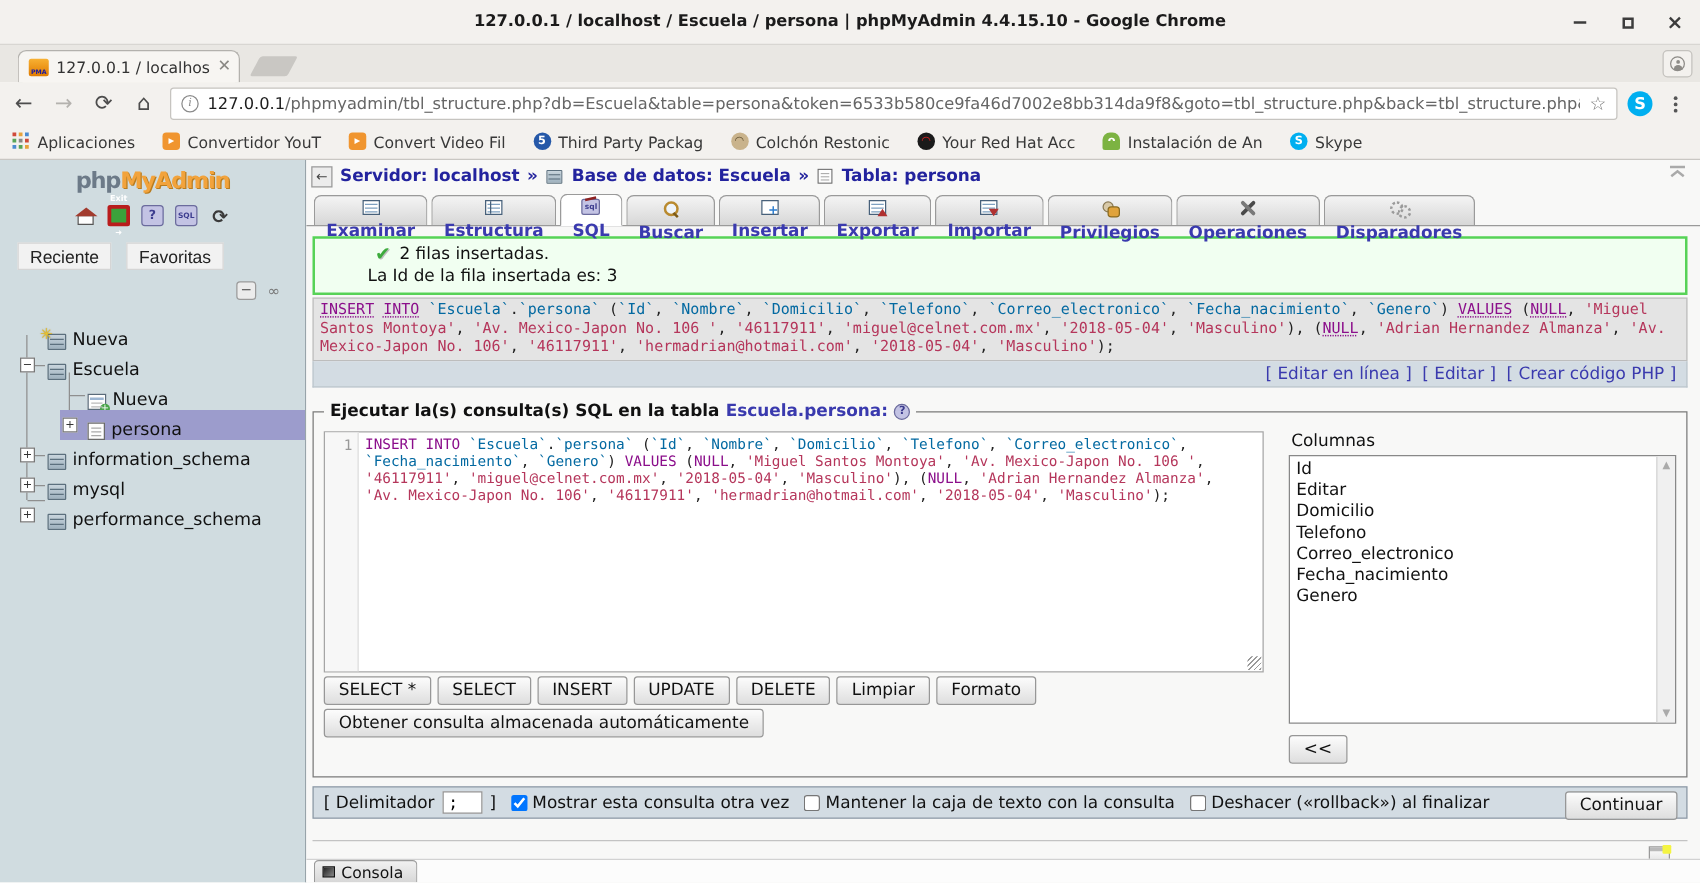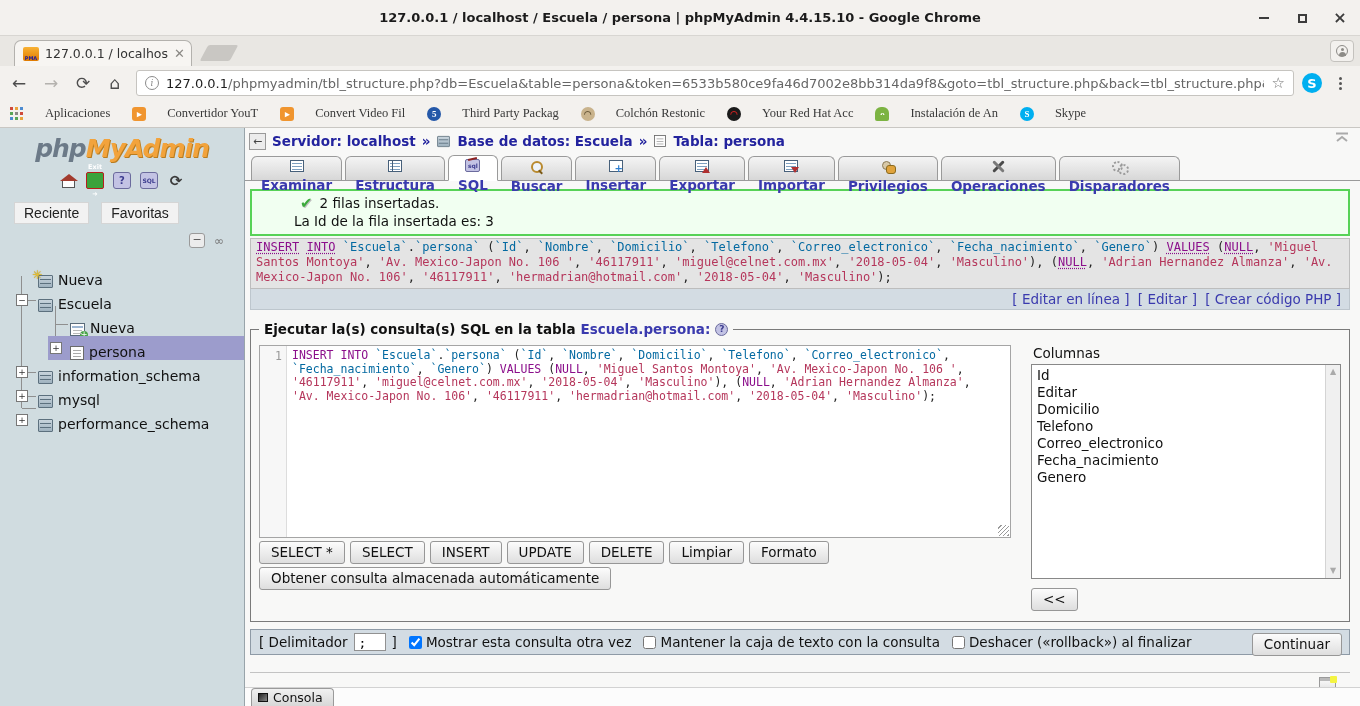--- a/index.html
+++ b/index.html
@@ -32,39 +32,39 @@
   .urlbar { flex:1; height:26px; margin:0 8px 0 8px; background:#fff; border:1px solid #c6c4c0; border-radius:3px; display:flex; align-items:center; padding:0 8px; overflow:hidden; }
   .info-ic { width:14px; height:14px; border:1px solid #8b8b8b; border-radius:50%; color:#8b8b8b; font-size:9px; line-height:12px; text-align:center; margin-right:7px; flex:none; font-style:italic; font-family:"DejaVu Serif",serif;}
   .url-text { white-space:nowrap; overflow:hidden; font-size:13px; color:#666; flex:1; }
   .url-text b { color:#1d1d1d; font-weight:normal; }
   .star-ic { color:#757575; font-size:15px; margin-left:8px; flex:none; }
   .ext-skype { width:20px; height:20px; border-radius:50%; background:#00aff0; color:#fff; font-weight:bold; font-size:13px; display:flex; align-items:center; justify-content:center; margin-right:8px; }
   .menu-dots { width:20px; height:22px; display:flex; flex-direction:column; align-items:center; justify-content:center; gap:2px; margin-right:10px; }
   .menu-dots i { width:3px; height:3px; background:#555; border-radius:50%; }
 
   .bookmarksbar { position:absolute; top:100px; left:0; width:1360px; height:28px; background:#f3f1ee; border-bottom:1px solid #c9c7c3; display:flex; align-items:center; padding-left:10px; gap:22px; }
-  .bm { display:flex; align-items:flex-end; gap:21px; font-size:12.5px; color:#383838; white-space:nowrap;font-family:Liberation Serif, serif; }
+  .bm { display:flex; align-items:flex-start; gap:6px; font-size:12.5px; color:#383838; white-space:nowrap; }
   .bm .fav { width:14px; height:14px; border-radius:3px; flex:none; display:flex; align-items:center; justify-content:center; font-size:9px; color:#fff; font-weight:bold; }
   .apps-grid { width:14px; height:14px; flex:none; position:relative; }
   .apps-grid i { position:absolute; width:3px; height:3px; background:#8a8886; }
 
   
   .pma { position:absolute; top:128px; left:0; width:1360px; height:578px; display:flex; background:#f8f8f7; }
 
   
   .sidebar { width:245px; flex:none; background:#d0dce0; border-right:1px solid #98a4aa; position:relative; }
-  .pma-logo { text-align:center; padding-top:6px; font-size:25px; font-weight:bold; font-style:italic; letter-spacing:-1px; }
+  .pma-logo { text-align:center; padding-top:6px; font-size:18px; font-weight:bold; letter-spacing:-1px; }
   .pma-logo .lg1 { color:#6c7a88; }
   .pma-logo .lg2 { color:#f2a33c; text-shadow:1px 1px 0 #b97c1f; }
   .side-icons { display:flex; justify-content:center; gap:9px; margin-top:9px; align-items:center; }
   .si { width:18px; height:17px; display:flex; align-items:center; justify-content:center; font-size:10px; }
   .si-home { position:relative; }
   .home-shape { width:13px; height:8px; background:#fdfdfd; border:1px solid #555; position:relative; margin-top:6px; }
   .home-shape::before { content:""; position:absolute; left:-3px; top:-7px; border-left:9px solid transparent; border-right:9px solid transparent; border-bottom:7px solid #a23b2e; }
-  .si-exit { background:#3ba23b; border:1px solid #b91c1c; border-radius:2px; color:#fff; font-size:6.5px; font-weight:bold; flex-direction:column; line-height:6px;gap:21px; }
+  .si-exit { background:#3ba23b; border:3px solid #b91c1c; border-radius:2px; color:#fff; font-size:6.5px; font-weight:bold; flex-direction:column; line-height:6px;gap:21px; }
   .si-bubble { background:#c3c3e4; border:1px solid #6b6b9d; border-radius:3px; color:#3c3c8f; font-weight:bold; }
   .si-refresh { color:#3a3a3a; font-size:15px; font-weight:bold; }
   .side-btns { display:flex; gap:12px; margin:13px 0 0 14px; }
   .side-btn { background:#f2f2f2; border:1px solid #d5d5d5; padding:2px 9px; font-size:14px; color:#222; }
   .side-mini { display:flex; justify-content:flex-end; gap:9px; margin:9px 22px 0 0; align-items:center; }
   .mini-collapse { width:16px; height:15px; background:#ececec; border:1px solid #9a9a9a; border-radius:3px; color:#555; font-size:11px; line-height:12px; text-align:center; }
   .mini-link { color:#777; font-size:12px; letter-spacing:-2px; }
 
   .tree { margin-top:16px; position:relative; font-size:14px; color:#111; }
   .tree-row { height:24px; display:flex; align-items:flex-end; position:relative; }

